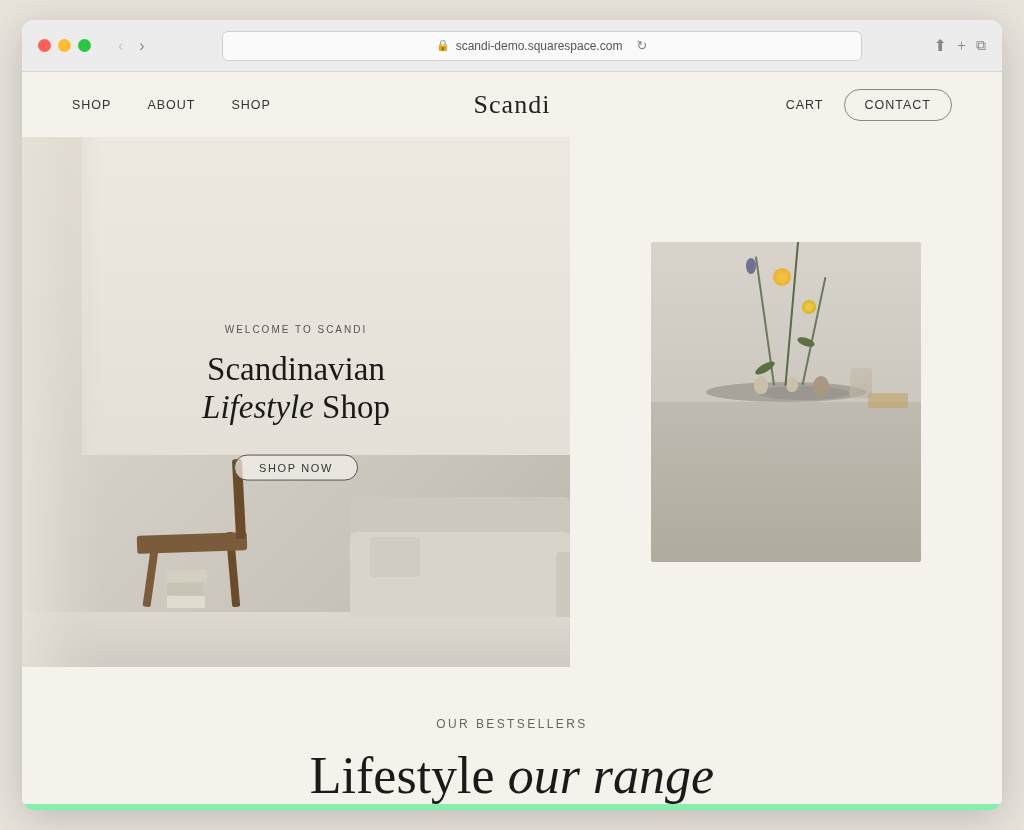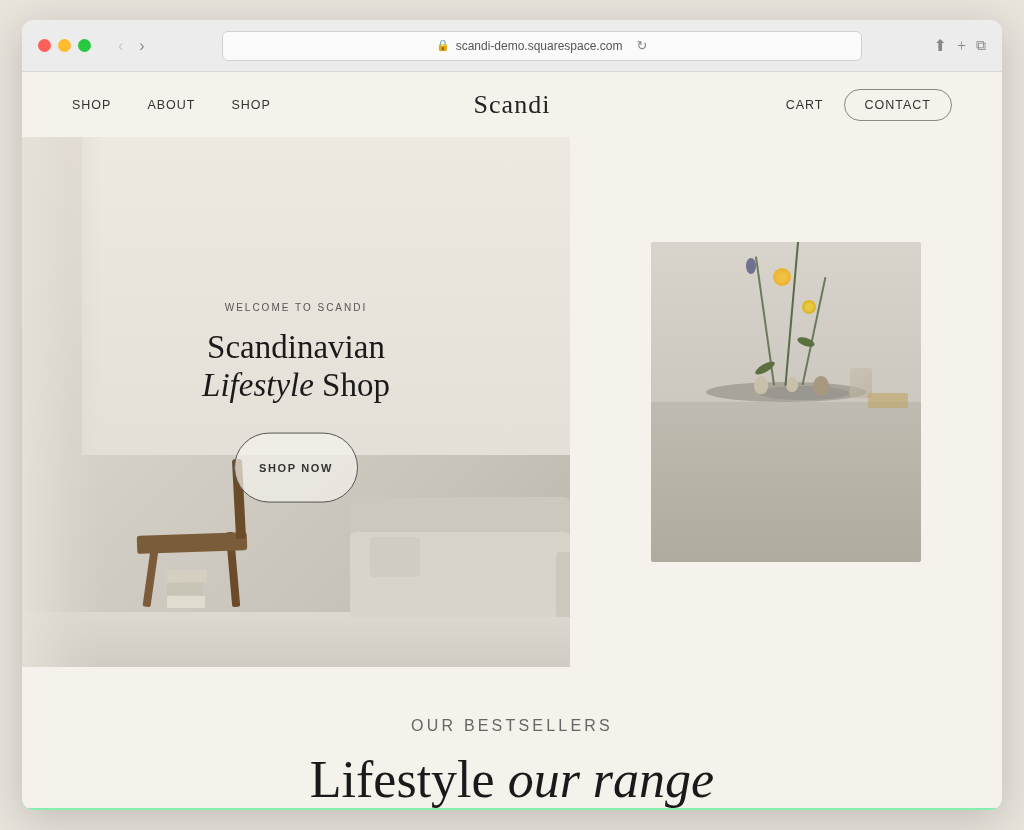--- a/index.html
+++ b/index.html
@@ -374,24 +374,24 @@
     }
 
     .hero-title em {
       font-style: italic;
     }
 
     .hero-cta {
       display: inline-block;
       border: 1.5px solid #555;
       border-radius: 50px;
-      padding: 28px 24px;
+      padding: 6px 24px;
       font-family: -apple-system, 'Helvetica Neue', sans-serif;
       font-size: 11px;
-      font-weight: 700;
+      font-weight: 400;
       letter-spacing: 0.15em;
       color: #333;
       cursor: pointer;
       background: rgba(245,242,236,0.7);
       text-transform: uppercase;
     }
 
     
     .hero-right {
       flex: 1;
@@ -518,21 +518,21 @@
     
     .bottom-section {
       background: #f5f2ec;
       padding: 50px 0 0;
       text-align: center;
       flex-shrink: 0;
     }
 
     .bestsellers-label {
       font-family: -apple-system, 'Helvetica Neue', sans-serif;
-      font-size: 16px;
+      font-size: 12px;
       font-weight: 500;
       letter-spacing: 0.2em;
       color: #666;
       text-transform: uppercase;
       margin-bottom: 16px;
     }
 
     .discover-title {
       font-family: 'Georgia', serif;
       font-size: 52px;

